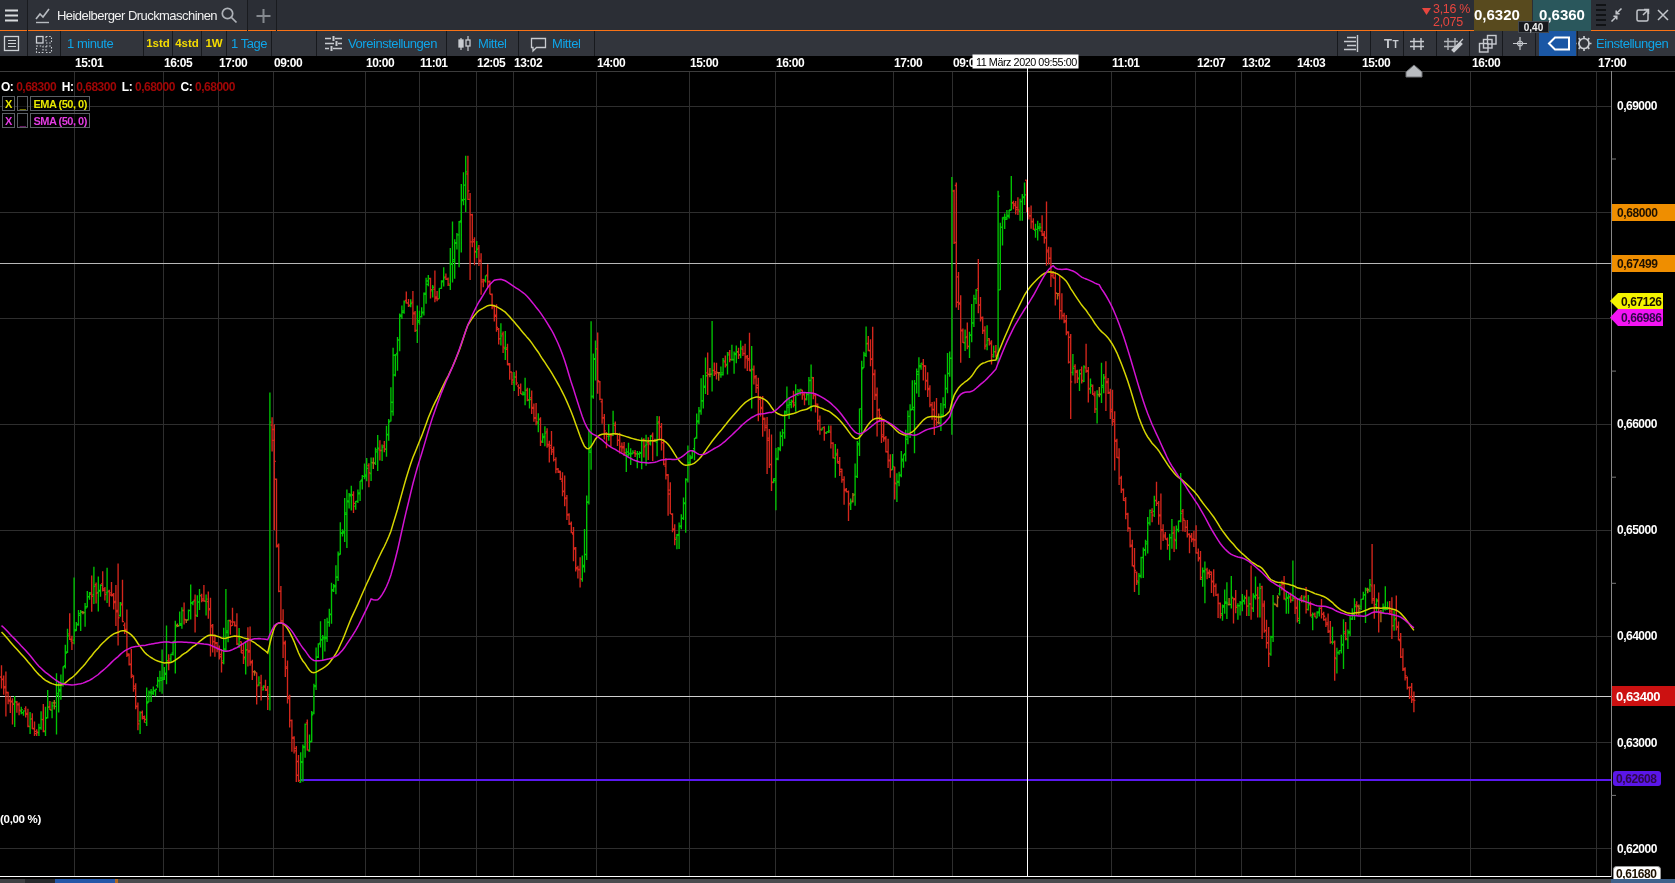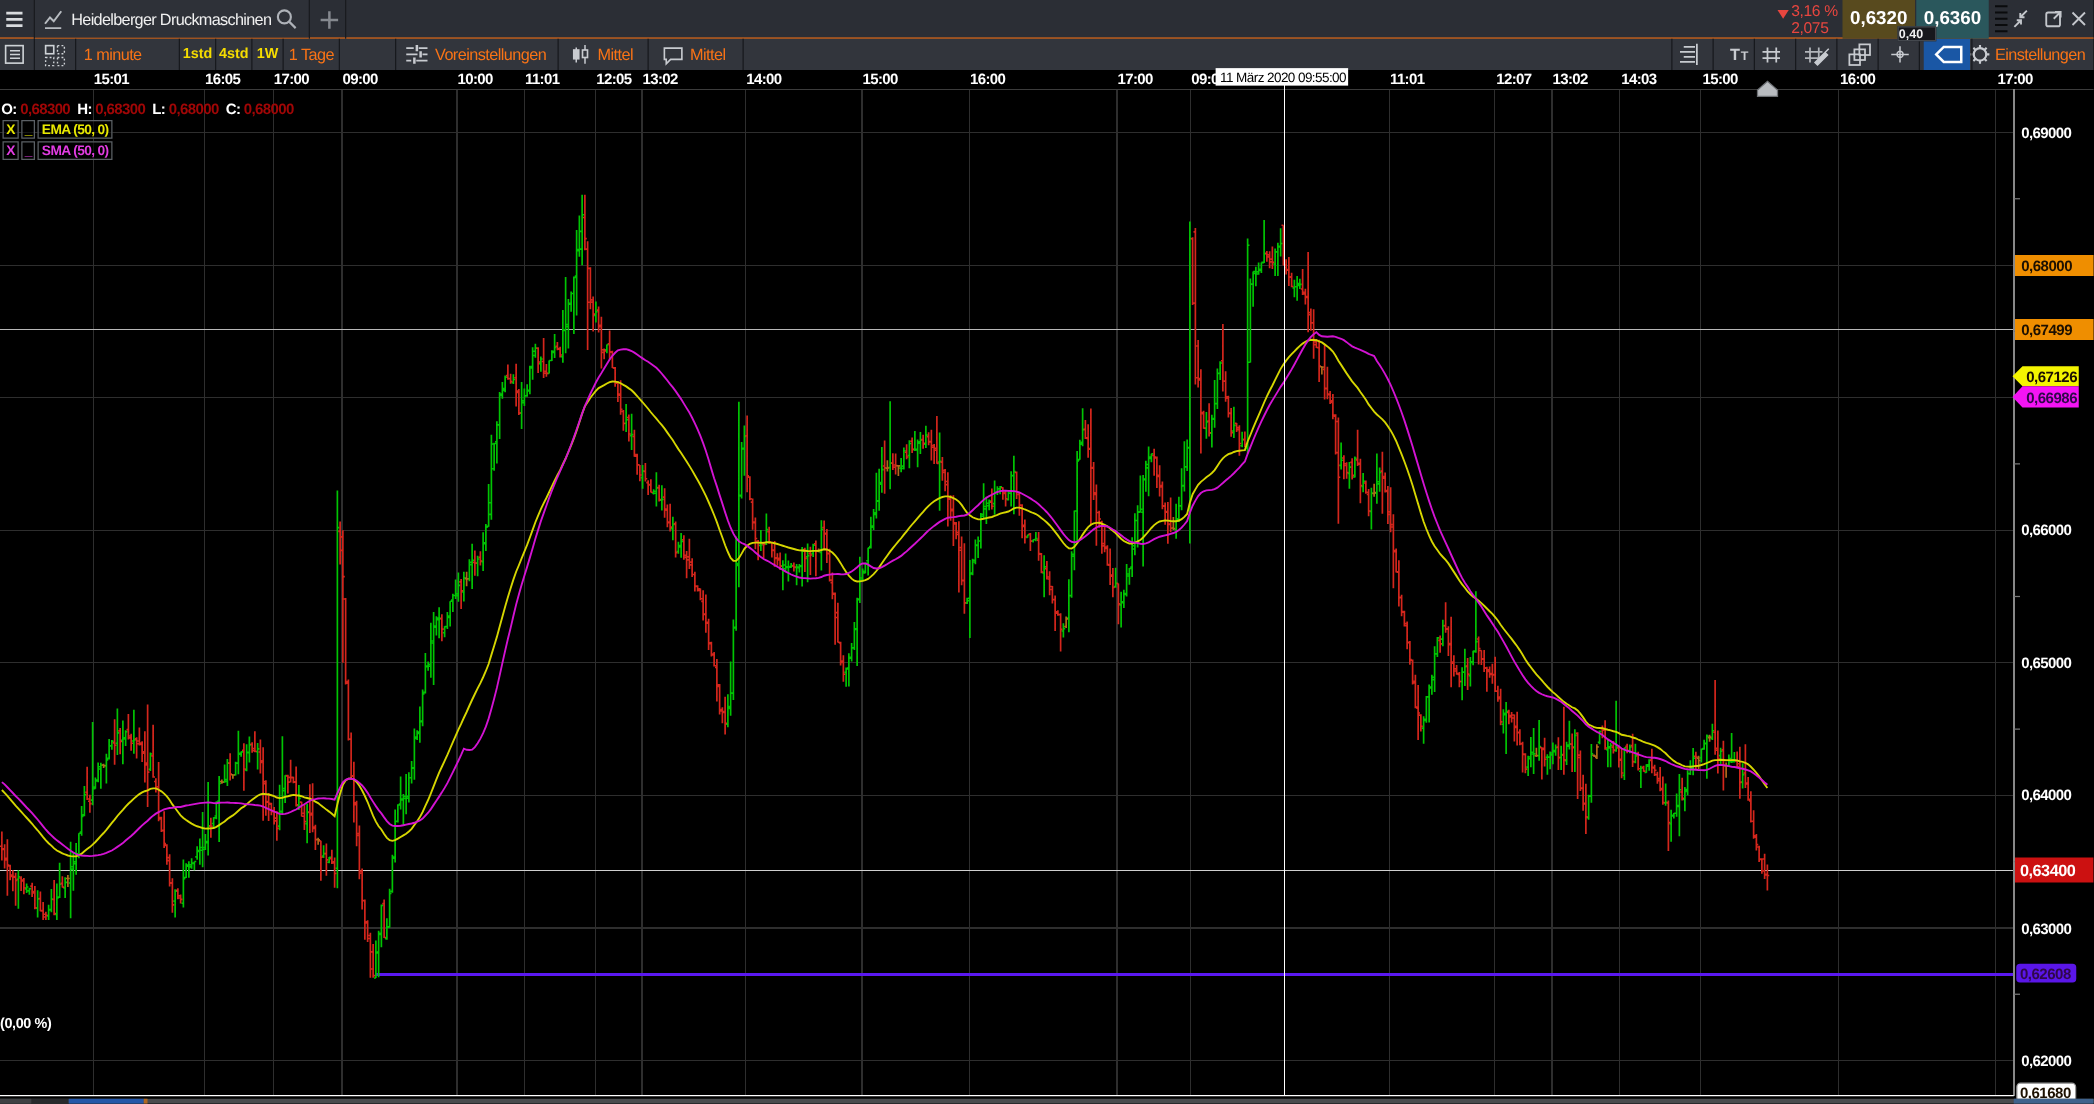--- a/index.html
+++ b/index.html
@@ -1,21 +1,21 @@
 <!DOCTYPE html>
 <html><head><meta charset="utf-8"><title>Chart</title><style>
 *{margin:0;padding:0;box-sizing:border-box}
 html,body{width:1675px;height:883px;overflow:hidden;background:#000;font-family:"Liberation Sans",sans-serif;-webkit-font-smoothing:antialiased}
 #page{position:relative;width:1675px;height:883px}
 #row1{position:absolute;left:0;top:0;width:1675px;height:31px;background:#2b2e35;border-bottom:1px solid #f97316}
 #row2{position:absolute;left:0;top:31px;width:1675px;height:25px;background:#32353c}
 .sep1{position:absolute;top:0;width:1px;height:31px;background:#191b1f}
 .sep2{position:absolute;top:0;width:1px;height:25px;background:#17191d}
 .t1{position:absolute;top:0;height:31px;line-height:31px;color:#f0f0f0;font-size:13px;letter-spacing:-.55px;white-space:nowrap}
-.t2{position:absolute;top:0;height:25px;line-height:25px;color:#f97316;font-size:13px;letter-spacing:-.45px;white-space:nowrap}
+.t2{position:absolute;top:0;height:25px;line-height:25px;color:#0ea5e9;font-size:13px;letter-spacing:-.45px;white-space:nowrap}
 .ybtn{position:absolute;top:0;height:25px;line-height:25px;color:#f5dc00;font-size:11.5px;font-weight:bold;text-align:center}
 #chart{position:absolute;left:0;top:0}
 .tax{font:bold 12px "Liberation Sans",sans-serif;fill:#fff;letter-spacing:-.5px}
 .tag{font:bold 12px "Liberation Sans",sans-serif;fill:#1c1000;letter-spacing:-.4px}
 .tag2{font:bold 12px "Liberation Sans",sans-serif;fill:#30084a;letter-spacing:-.4px}
 .tagw{font:bold 13px "Liberation Sans",sans-serif;fill:#fff;letter-spacing:-.4px}
 .tip{font:10.8px "Liberation Sans",sans-serif;fill:#000;letter-spacing:-.45px}
 .gv{stroke:#2e2e2e;stroke-width:1}
 #ohlc{position:absolute;left:1px;top:80px;font-size:12px;font-weight:bold;color:#fff;white-space:nowrap;letter-spacing:-.5px}
 #ohlc span{color:#a00606}
@@ -47,23 +47,23 @@
       <rect x="1637" y="10" width="11" height="11" rx="1.5"></rect>
       <path d="M1643 15 l5 -5 M1644 9.5 h4.5 v4.5"></path>
       <path d="M1658 10 l10 10 M1668 10 l-10 10"></path>
     </g>
   </svg>
   <div class="sep1" style="left:27px"></div>
   <div class="sep1" style="left:247px"></div>
   <div class="sep1" style="left:276px"></div>
   <div class="t1" style="left:57px">Heidelberger Druckmaschinen</div>
   <div style="position:absolute;left:1433px;top:3px;width:38px;color:#e8463f;font-size:12.5px;letter-spacing:-.3px;line-height:12.5px;text-align:left">3,16 %<br>2,075</div>
-  <div style="position:absolute;left:1474px;top:0;width:58px;height:31px;background:#584a1e;color:#fff;font-size:15px;font-weight:bold;text-align:center;line-height:30px">0,6320</div>
+  <div style="position:absolute;left:1474px;top:0;width:58px;height:31px;background:#584a1e;color:#fff;font-size:15px;font-weight:bold;line-height:30px">0,6320</div>
   <div style="position:absolute;left:1533px;top:0;width:58px;height:31px;background:#2a575c;color:#fff;font-size:15px;font-weight:bold;text-align:center;line-height:30px">0,6360</div>
-  <div style="position:absolute;left:1518px;top:21px;width:31px;height:12px;background:#17181c;border:1px solid #44484e;color:#f0f0f0;font-size:10px;font-weight:bold;text-align:left;line-height:11px;z-index:5">0,40</div>
+  <div style="position:absolute;left:1518px;top:21px;width:31px;height:12px;background:#17181c;border:1px solid #44484e;color:#f0f0f0;font-size:10px;font-weight:bold;text-align:center;line-height:11px;z-index:5">0,40</div>
 </div>
 <div id="row2">
   <svg width="1675" height="25" style="position:absolute;left:0;top:0">
     <g stroke="#ced2d6" stroke-width="1.3" fill="none">
       <rect x="4.5" y="5.5" width="14" height="14"></rect>
       <path d="M8 9.5h8M8 12.5h8M8 15.5h8" stroke-width="1.2"></path>
       <rect x="36.5" y="5.5" width="6.5" height="6.5"></rect>
       <path d="M46 5.5h5.5v6.5h-5.5zM36.5 15h6.5v6.5h-6.5zM46 15h5.5v6.5h-5.5z" stroke-width="1.1" stroke-dasharray="1.5 1.7"></path>
     </g>
     <g stroke="#c8cbd0" stroke-width="1.5" fill="none">

